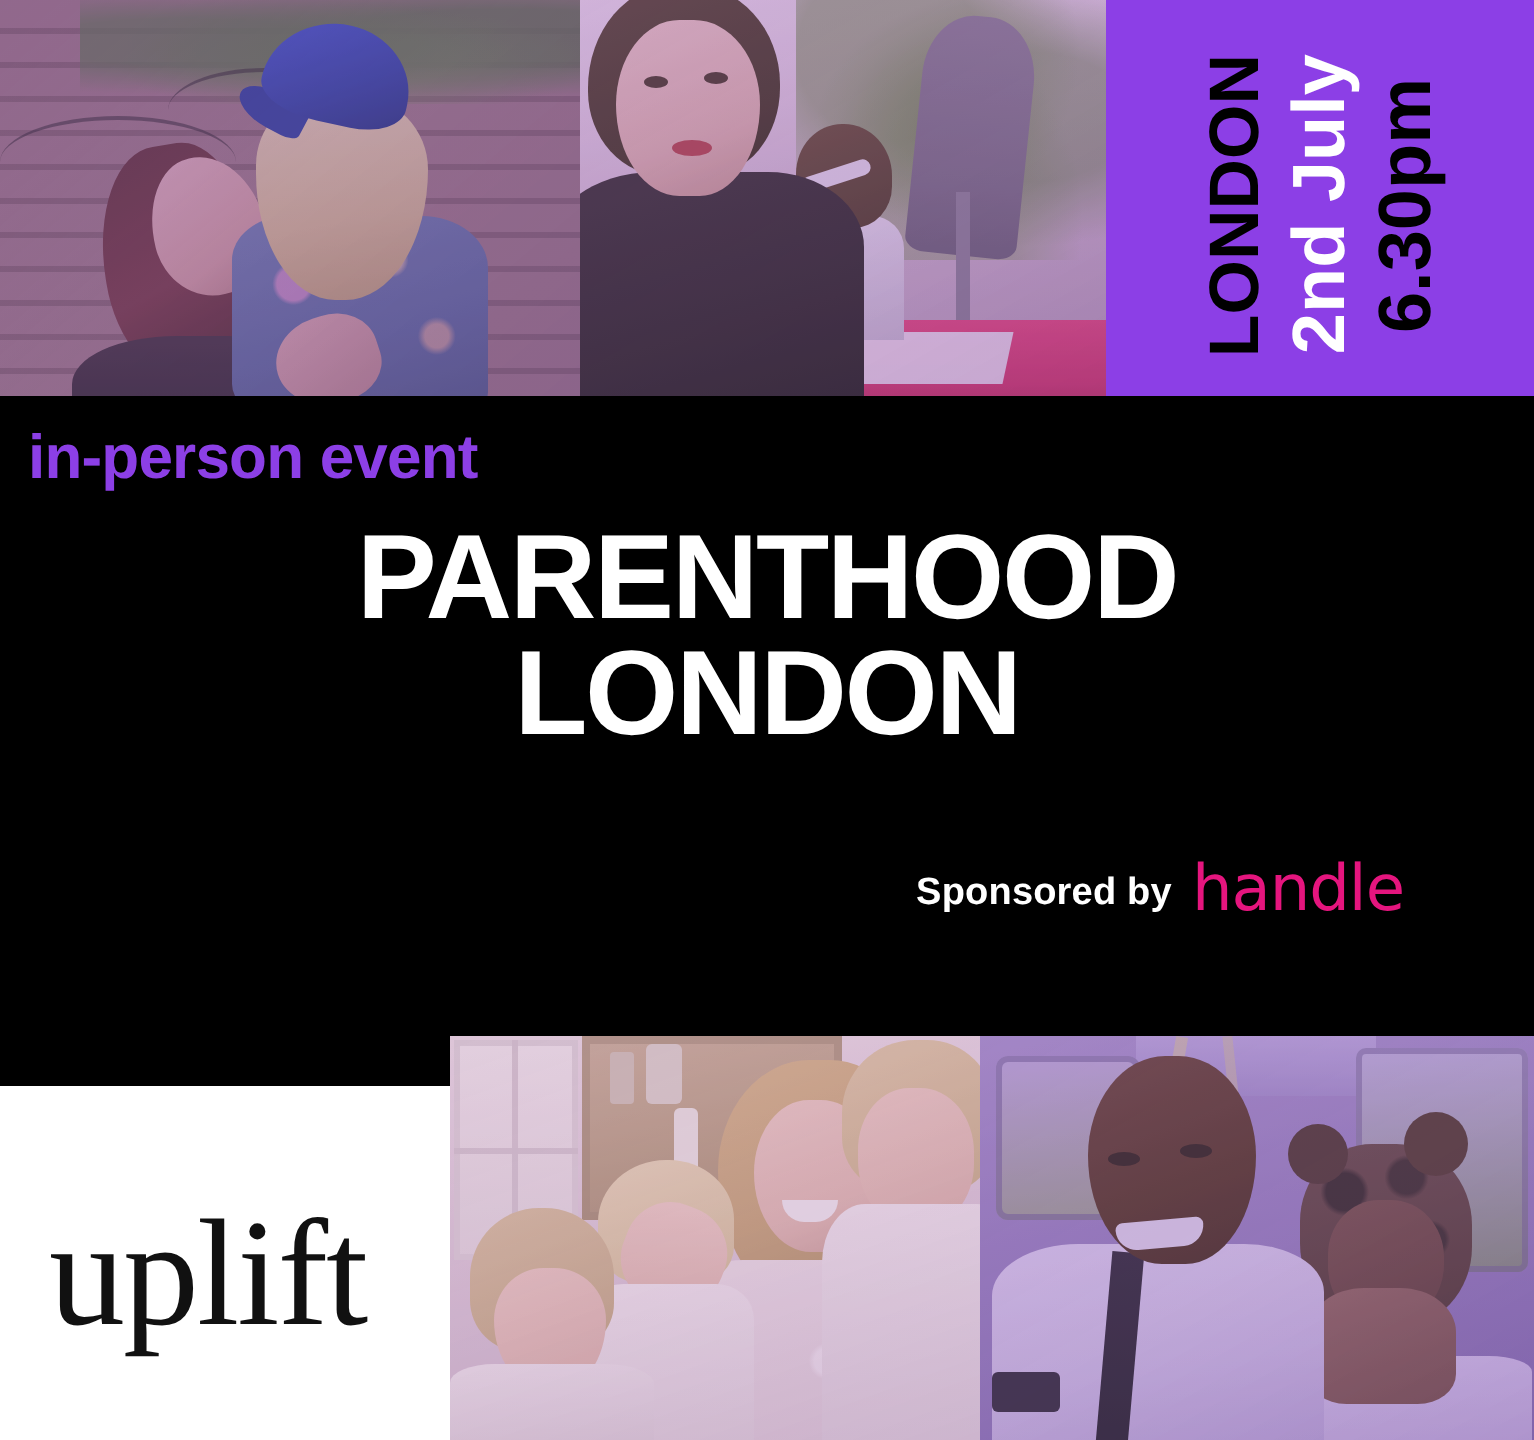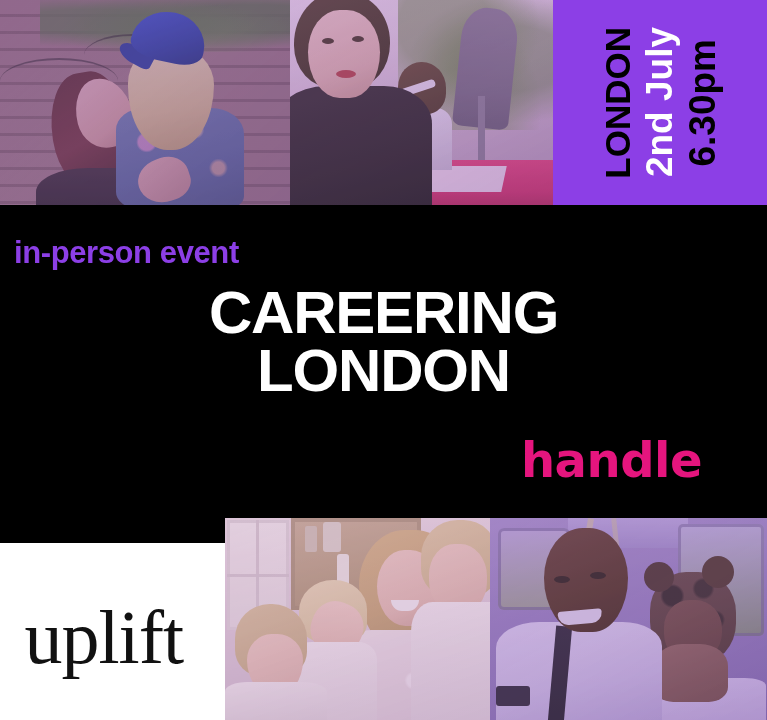--- a/index.html
+++ b/index.html
@@ -230,21 +230,21 @@
     white-space: nowrap;
     font-family: "Liberation Sans", sans-serif;
   }
   .event-city  { color: #000000; font-size: 35px; margin-right: 2px; }
   .event-date  { color: #ffffff; font-size: 37px; }
   .event-time  { color: #000000; font-size: 37px; margin-left: 2px; }
 
   
   .mid-band {
     position: absolute;
-    left: 0; top: 222px;
+    left: 0; top: 198px;
     width: 767px;
     height: 283px;
     background: #000000;
   }
   .kicker {
     position: absolute;
     left: 14px; top: 13px;
     color: #8c3fe6;
     font-weight: 700;
     font-size: 31px;
@@ -272,22 +272,22 @@
   }
   .sponsor-label {
     color: #ffffff;
     font-weight: 700;
     font-size: 19px;
     letter-spacing: 0.1px;
     font-family: "Liberation Sans", sans-serif;
   }
   .sponsor-brand {
     color: #e5157e;
-    font-size: 48px;
-    font-weight: 700;
+    font-size: 32px;
+    font-weight: 400;
     letter-spacing: -0.5px;
     line-height: 1;
     font-family: "DejaVu Sans", sans-serif;
     position: relative;
     top: -3px;
   }
 
   
   .bottom-strip {
     position: absolute;
@@ -603,25 +603,26 @@
       <div class="event-line event-time">6.30pm</div>
     </div>
 
   </div>
 
   <div class="mid-band">
 
     <div class="kicker">in-person event</div>
 
     <div class="headline">
-      <span class="headline-line">CAREERING</span>
+      <span class="headline-line">PARENTHOOD</span>
       <span class="headline-line">LONDON</span>
     </div>
 
     <div class="sponsor">
+      <span class="sponsor-label">Sponsored by</span>
       <span class="sponsor-brand">handle</span>
     </div>
 
   </div>
 
   <div class="bottom-strip">
 
     <div class="logo-panel">
       <div class="logo-wrap">
         <span class="logo-word">uplift</span>

